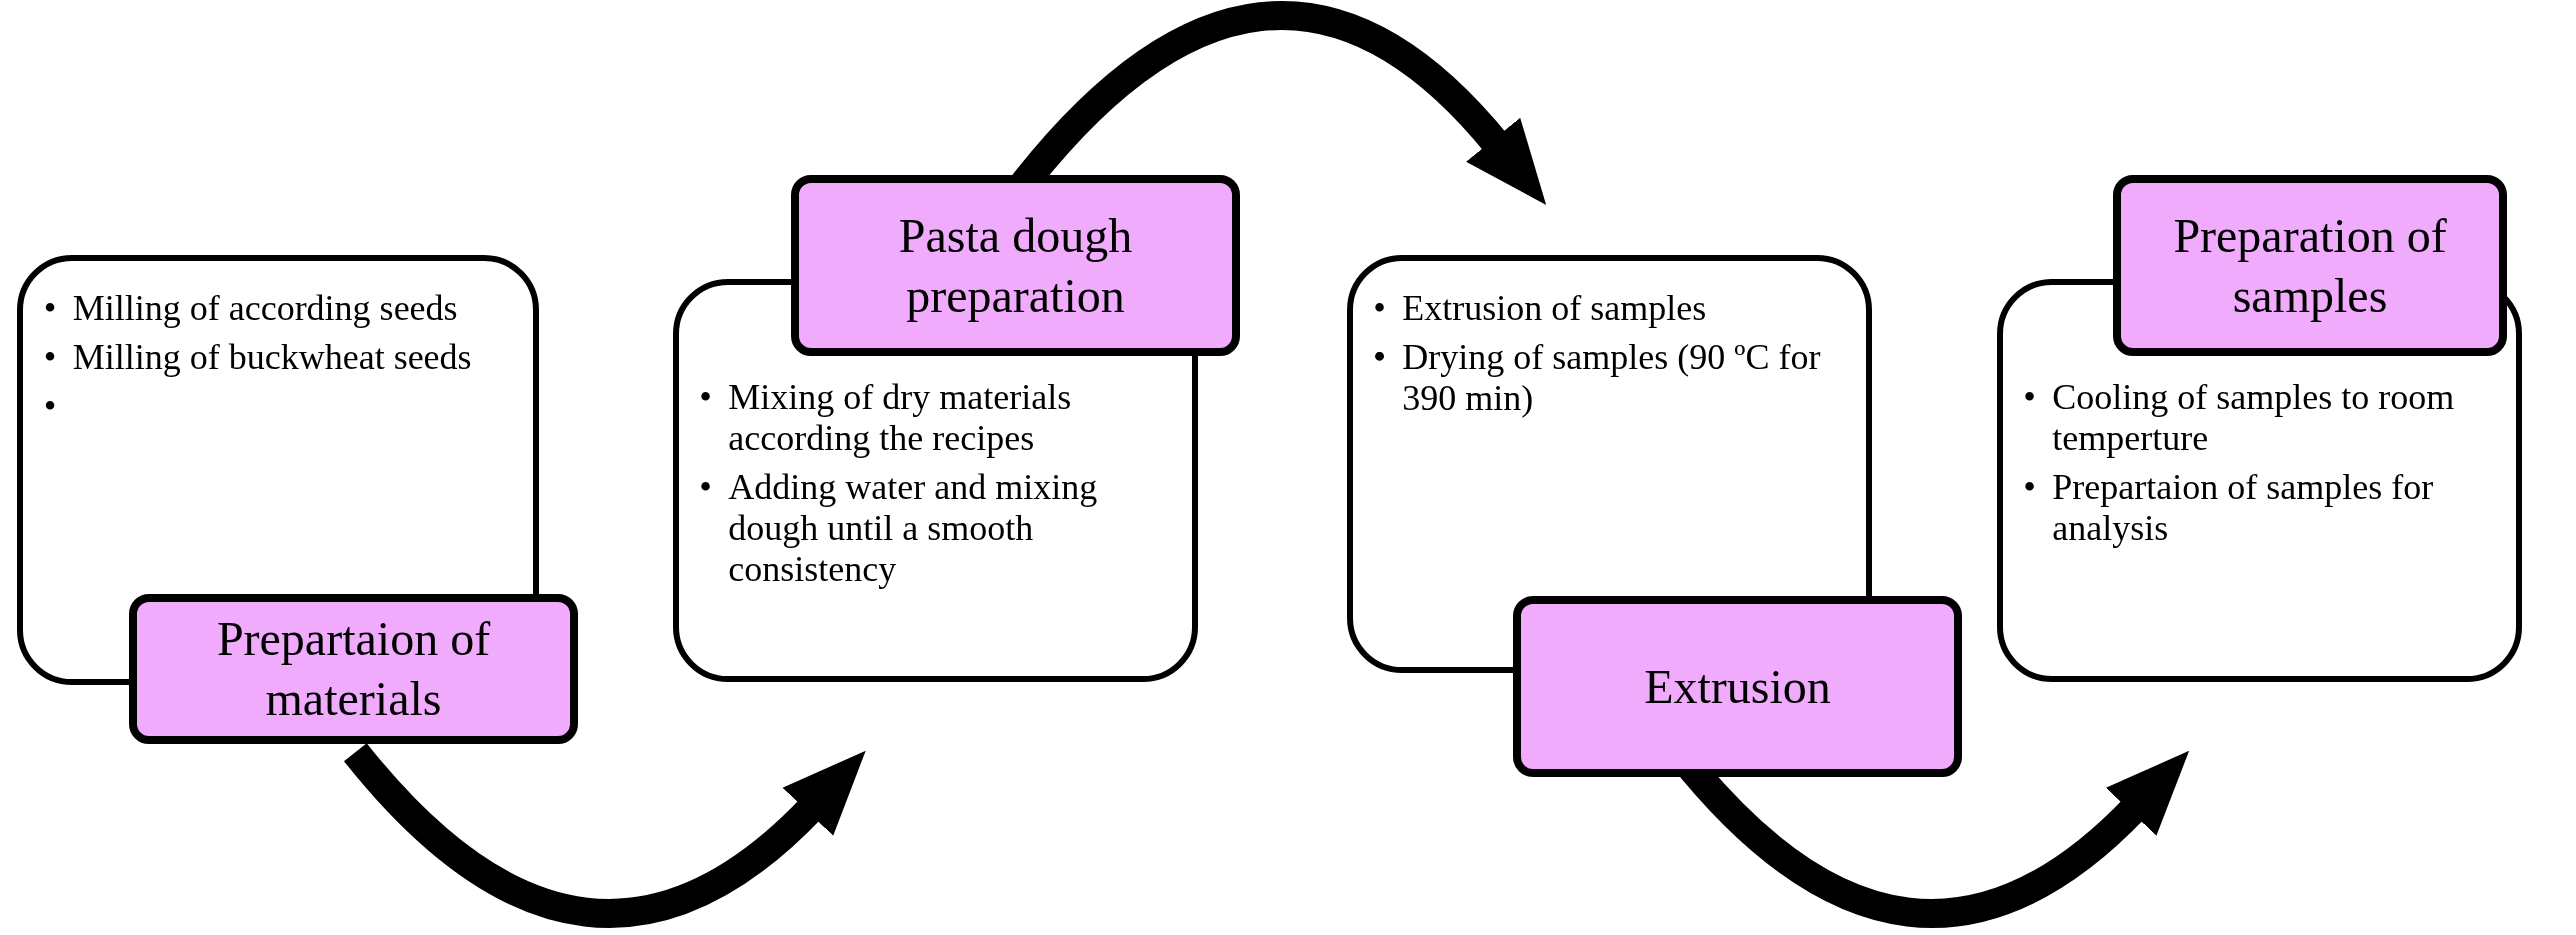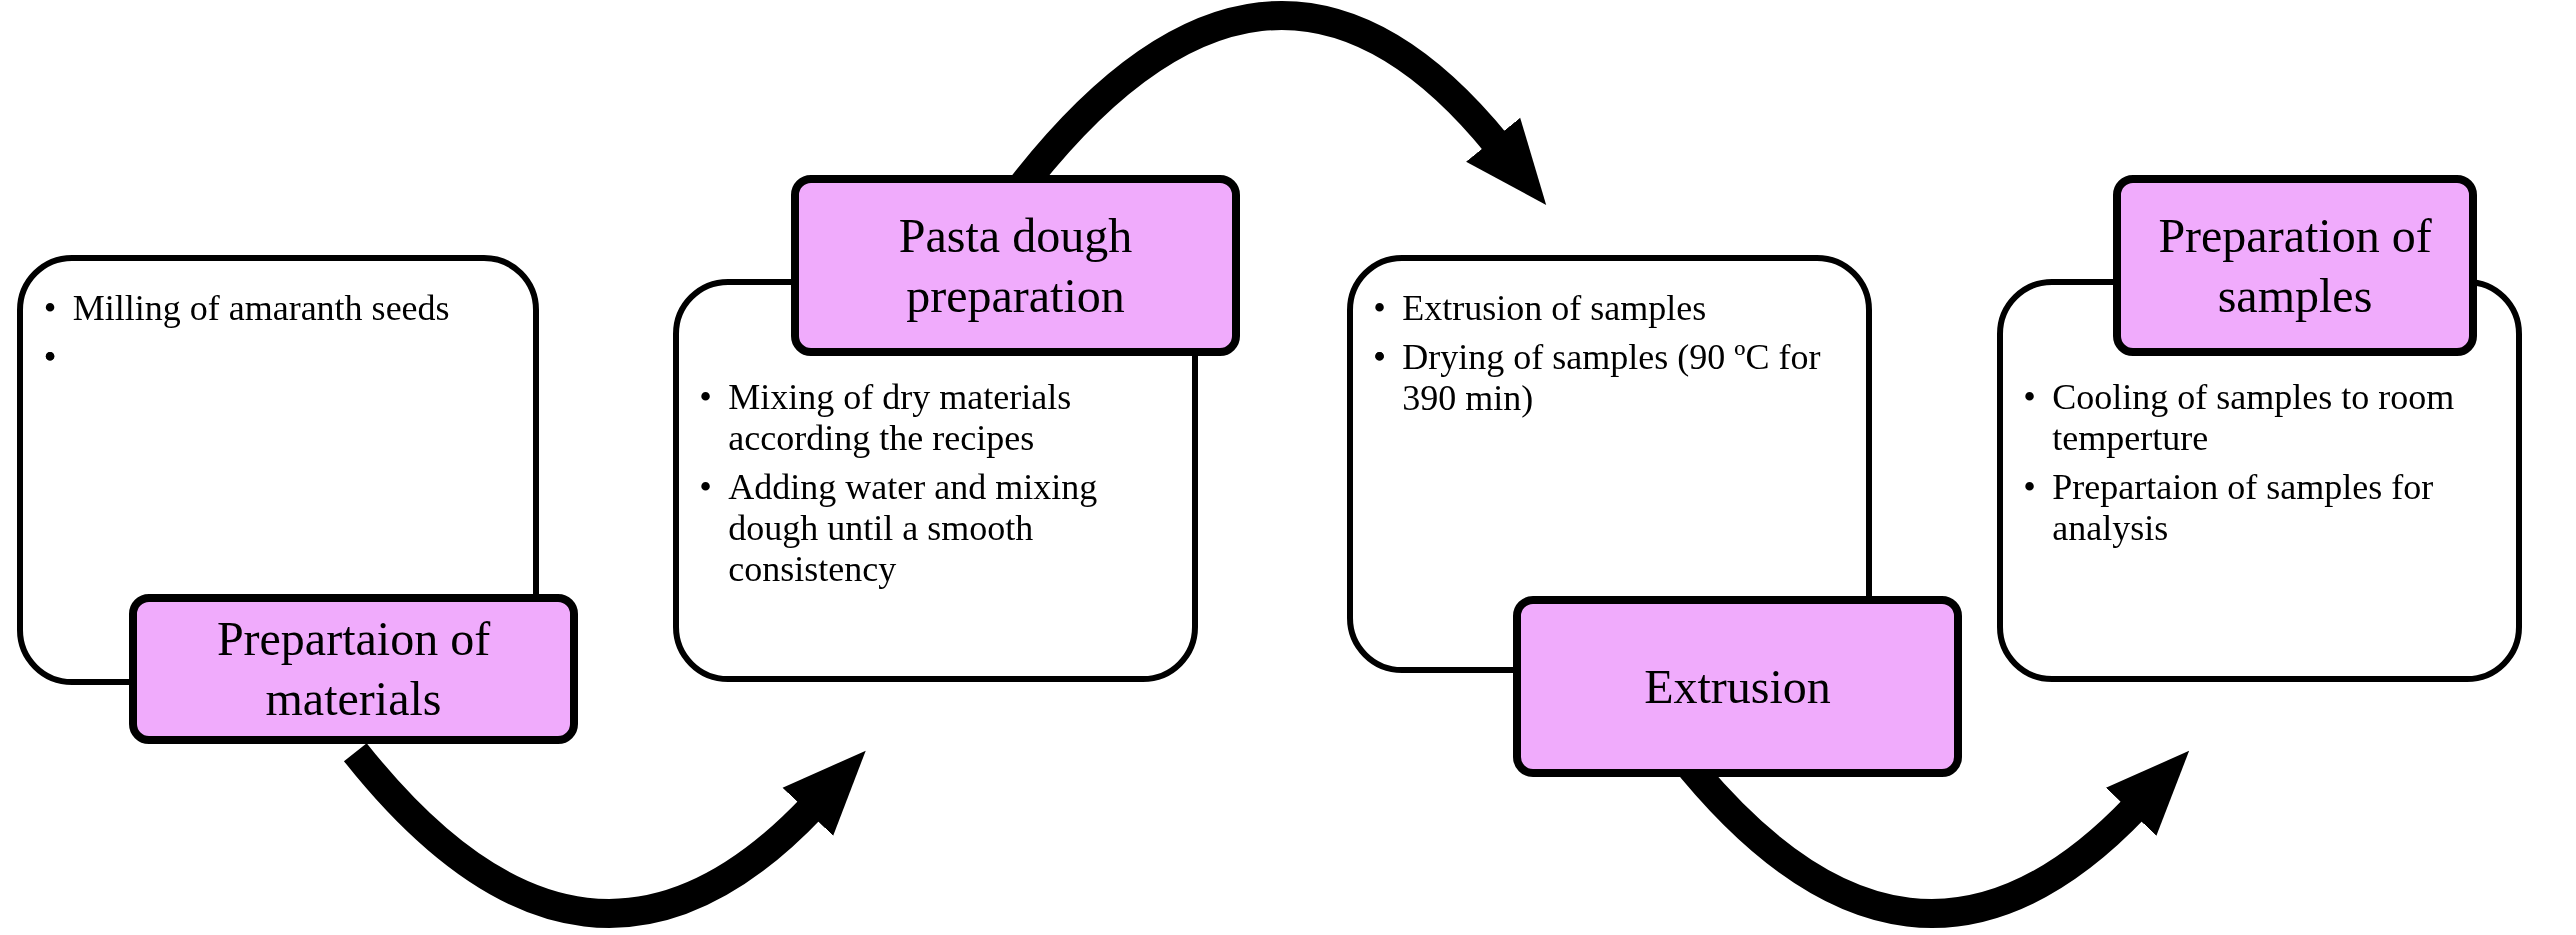--- a/index.html
+++ b/index.html
@@ -69,21 +69,21 @@
     display: flex;
     align-items: center;
     justify-content: center;
     text-align: center;
     font-size: 48px;
     line-height: 60px;
   }
   .t1 { left: 129px;  top: 594px; width: 449px; height: 150px; }
   .t2 { left: 791px; top: 175px;  width: 449px; height: 181px; }
   .t3 { left: 1513px; top: 596px; width: 449px; height: 181px; }
-  .t4 { left: 2113px; top: 175px;  width: 364px; height: 181px; }
+  .t4 { left: 2113px; top: 175px;  width: 394px; height: 181px; }
 </style>
 </head>
 <body>
 
 <div class="canvas">
 
   <svg class="arrows" viewBox="0 0 4438 1611" xmlns="http://www.w3.org/2000/svg">
     <defs>
       <marker id="ah" markerUnits="userSpaceOnUse" markerWidth="170" markerHeight="170" refX="12" refY="85" orient="auto">
         <path d="M0 25 L145 85 L0 145 Z" fill="#000000"></path>
@@ -91,24 +91,25 @@
     </defs>
     <path class="arc" d="M 612 1296 Q 1012 1800 1400 1390" marker-end="url(#ah)"></path>
     <path class="arc" d="M 1742 345 Q 2182 -240 2580 250" marker-end="url(#ah)"></path>
     <path class="arc" d="M 2892 1296 Q 3290 1800 3680 1390" marker-end="url(#ah)"></path>
   </svg>
 
   <div class="bbox b1">
     <ul>
       <li>
         <span class="dot">•</span>
-        <span class="txt">Milling of amaranth seeds</span>
+        <span class="txt">Milling of according seeds</span>
       </li>
       <li>
         <span class="dot">•</span>
+        <span class="txt">Milling of buckwheat seeds</span>
       </li>
       <li>
         <span class="dot">•</span>
       </li>
     </ul>
   </div>
 
   <div class="bbox b2">
     <ul>
       <li>

